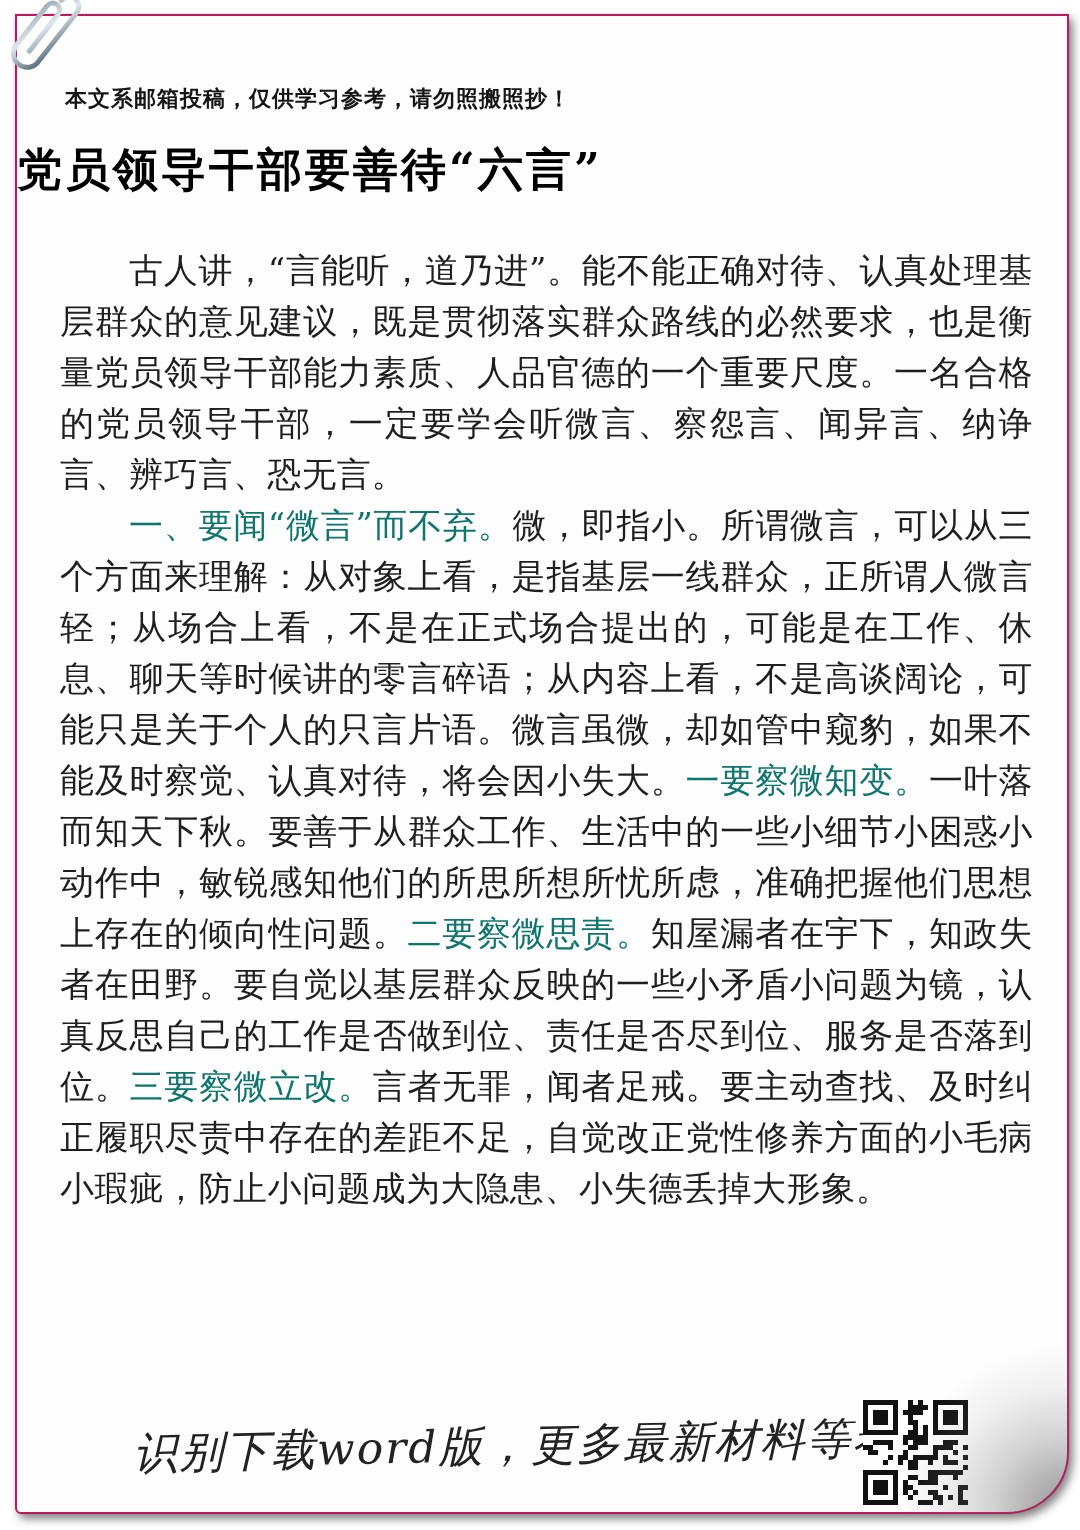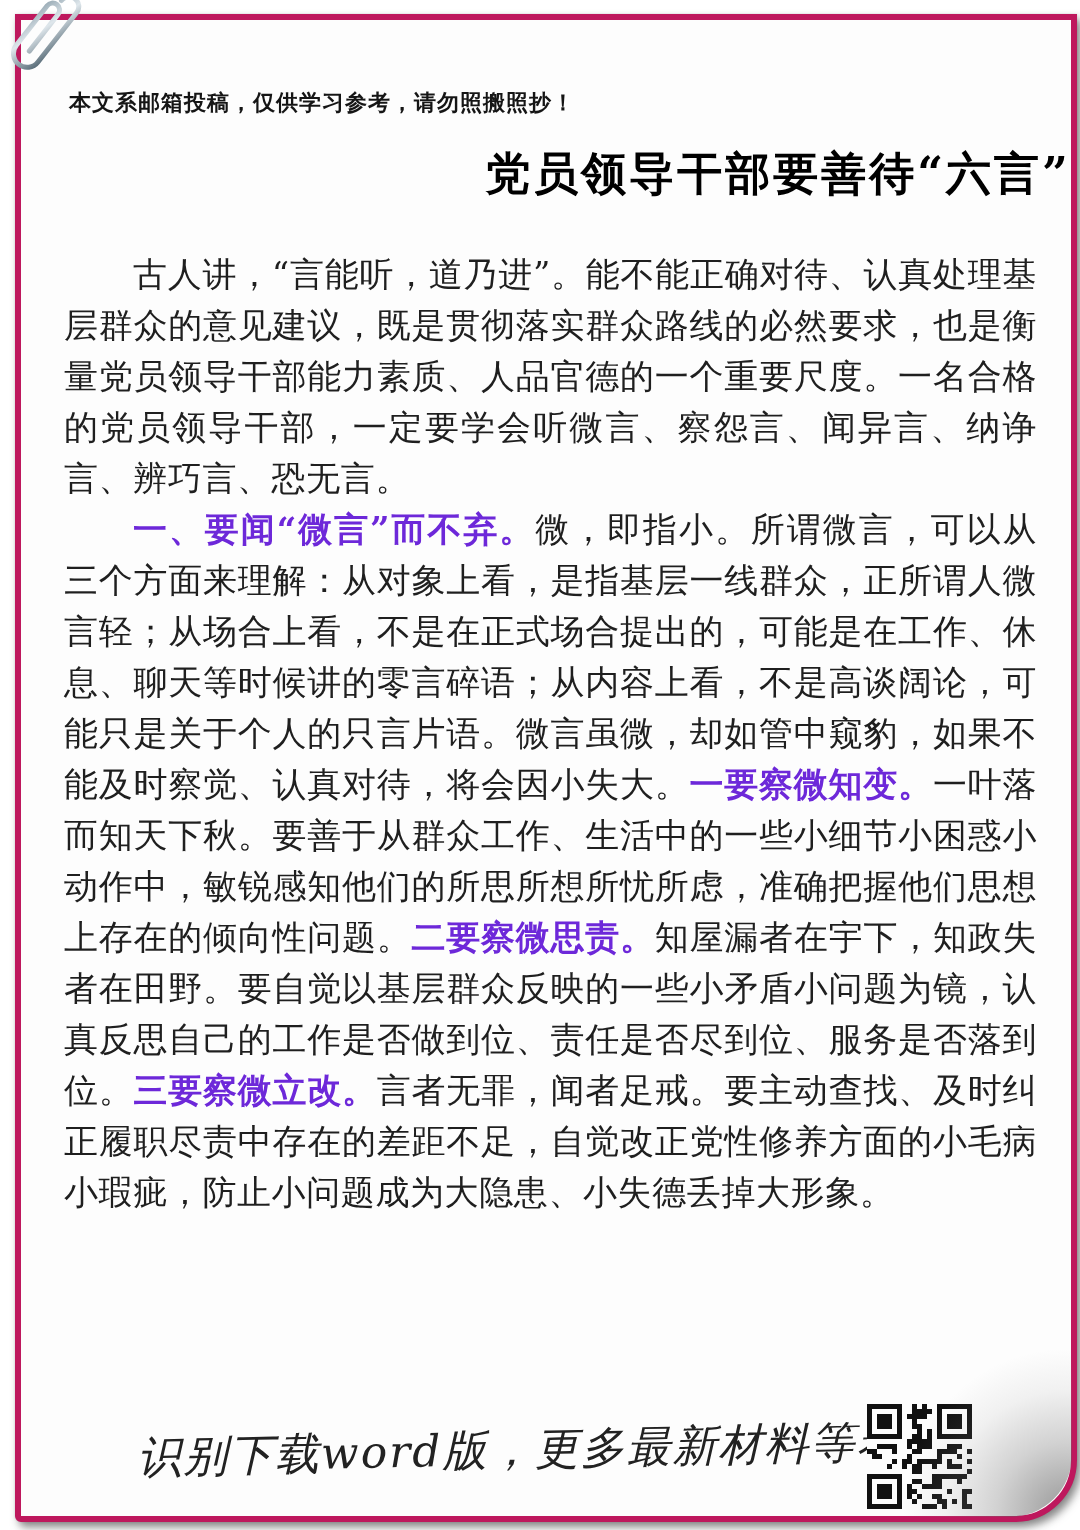--- a/index.html
+++ b/index.html
@@ -2,52 +2,52 @@
 <html><head>
 <meta charset="utf-8">
 <style>
   html,body{margin:0;padding:0;background:#fff;}
   .stage{
     position:relative;width:1080px;height:1530px;overflow:hidden;
     background:#fff;font-family:"DejaVu Serif",serif;color:#1b1b1b;
   }
   .page{
     position:absolute;left:15px;top:14px;width:1050px;height:1496px;
-    background:#fdfdfd;border:6px solid #be185d;
+    background:#fdfdfd;border:2px solid #be185d;
     border-bottom-right-radius:62px;border-bottom-left-radius:6px;
     box-shadow:4px 5px 8px rgba(35,35,35,.55), 0 0 2px rgba(0,0,0,.12);
   }
   .curl{
     position:absolute;right:-1px;bottom:-1px;width:170px;height:170px;
     border-bottom-right-radius:62px;pointer-events:none;
     background:radial-gradient(circle at 97% 97%,
       rgba(70,70,70,.55) 0%, rgba(110,110,110,.30) 30%,
       rgba(150,150,150,.12) 52%, rgba(0,0,0,0) 70%);
   }
   .paperclip{
     position:absolute;left:18px;top:-14px;width:52px;height:100px;
     transform:rotate(38deg);transform-origin:50% 50%;z-index:6;
   }
   .disclaimer{
     position:absolute;left:48px;top:68px;
     font-size:22px;font-weight:700;letter-spacing:1px;color:#151515;
     white-space:nowrap;
   }
   .title{
-    position:absolute;left:0;right:0;top:94px;text-align:right;
+    position:absolute;left:0;right:0;top:94px;text-align:left;
     font-size:45px;font-weight:700;letter-spacing:3px;color:#000;
     white-space:nowrap;
   }
   .article{
     position:absolute;left:43px;top:229px;width:973px;
     font-size:34px;line-height:51px;letter-spacing:.6px;
     text-align:justify;color:#1f1f1f;
   }
   .article p{margin:0;text-indent:69px;}
-  .article .b{font-weight:700;color:#6d28d9;}
+  .article .b{font-weight:400;color:#0f766e;}
   .footer-note{
     position:absolute;left:116px;top:1400px;
     font-size:44px;font-style:italic;letter-spacing:2px;color:#222;
     transform:rotate(-1.2deg);white-space:nowrap;
     font-family:"DejaVu Serif",cursive;
   }
   .qr{position:absolute;left:846px;top:1384px;width:105px;height:105px;}
 </style>
 </head>
 <body>

